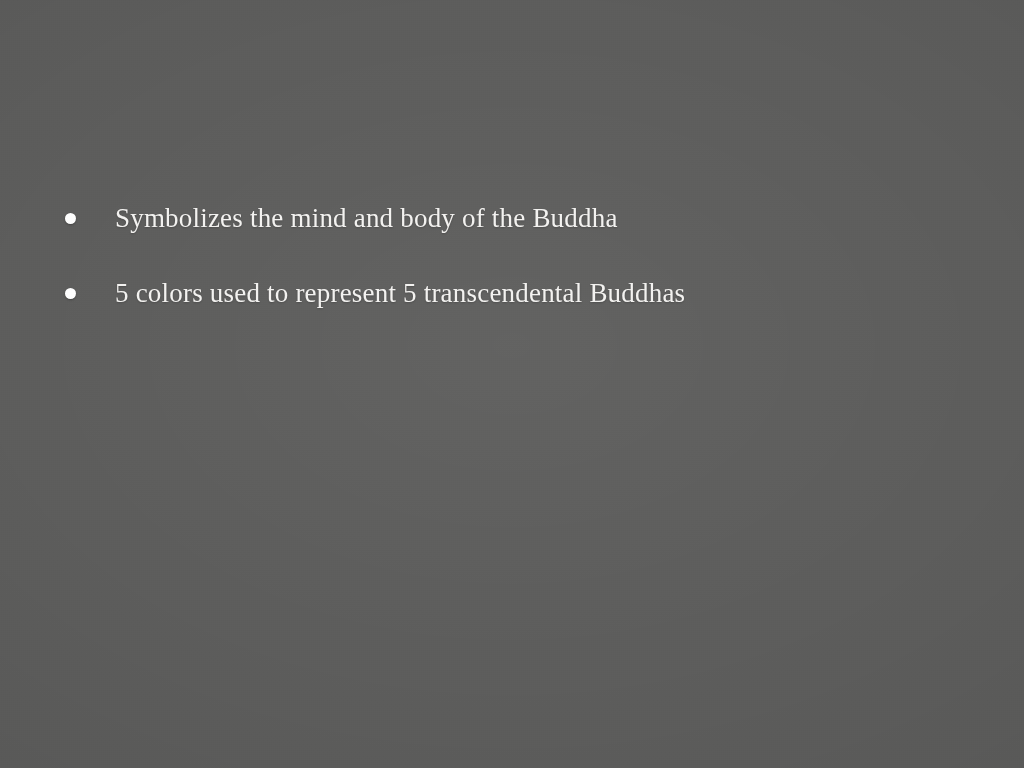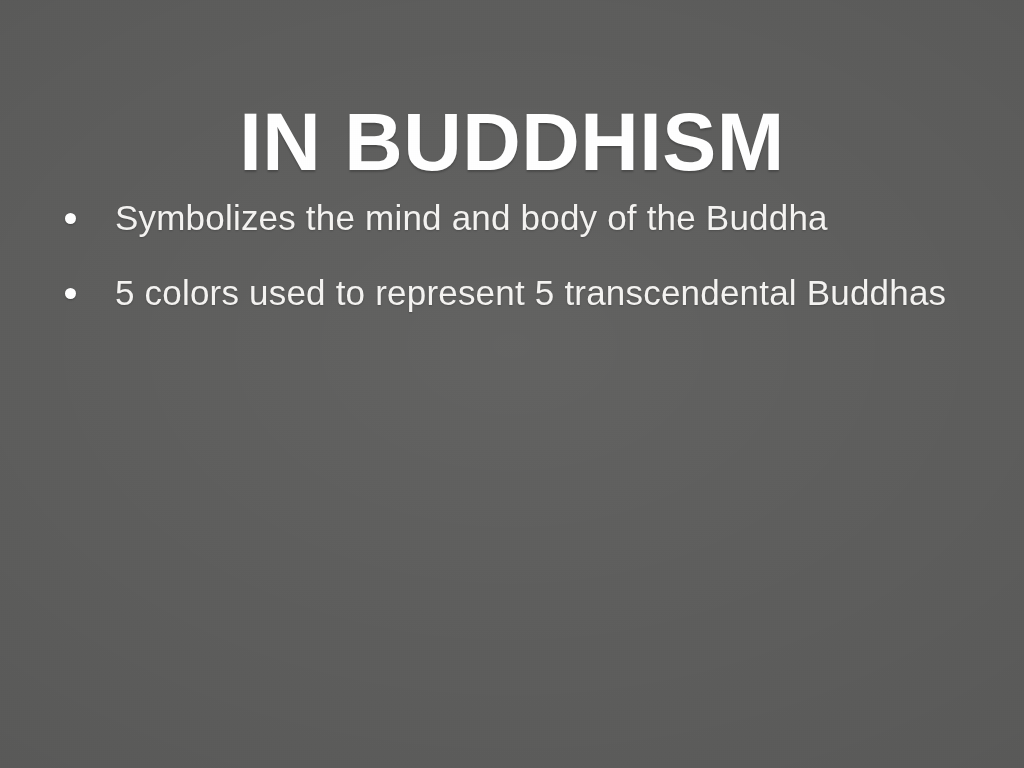--- a/index.html
+++ b/index.html
@@ -75,35 +75,34 @@
     top: 17px;
     width: 11px;
     height: 11px;
     border-radius: 50%;
     background: #ffffff;
     box-shadow: 0 1px 2px rgba(0,0,0,0.25);
   }
 
   .bullet-text {
     color: #f4f3f1;
-    font-family: Liberation Sans, sans-serif;
+    font-family: Liberation Serif, serif;
     font-weight: 300;
-    font-size: 35px;
+    font-size: 27px;
     line-height: 44px;
     letter-spacing: 0.2px;
     text-shadow: 0 1px 2px rgba(0,0,0,0.20);
     white-space: nowrap;
   }
 </style>
 </head>
 <body>
 
 <div id="slide">
 
-  <h1 id="slide-title">IN BUDDHISM</h1>
 
   <ul id="bullet-list">
 
     <li class="bullet-item">
       <span class="bullet-marker"></span>
       <span class="bullet-text">Symbolizes the mind and body of the Buddha</span>
     </li>
 
 
     <li class="bullet-item">

